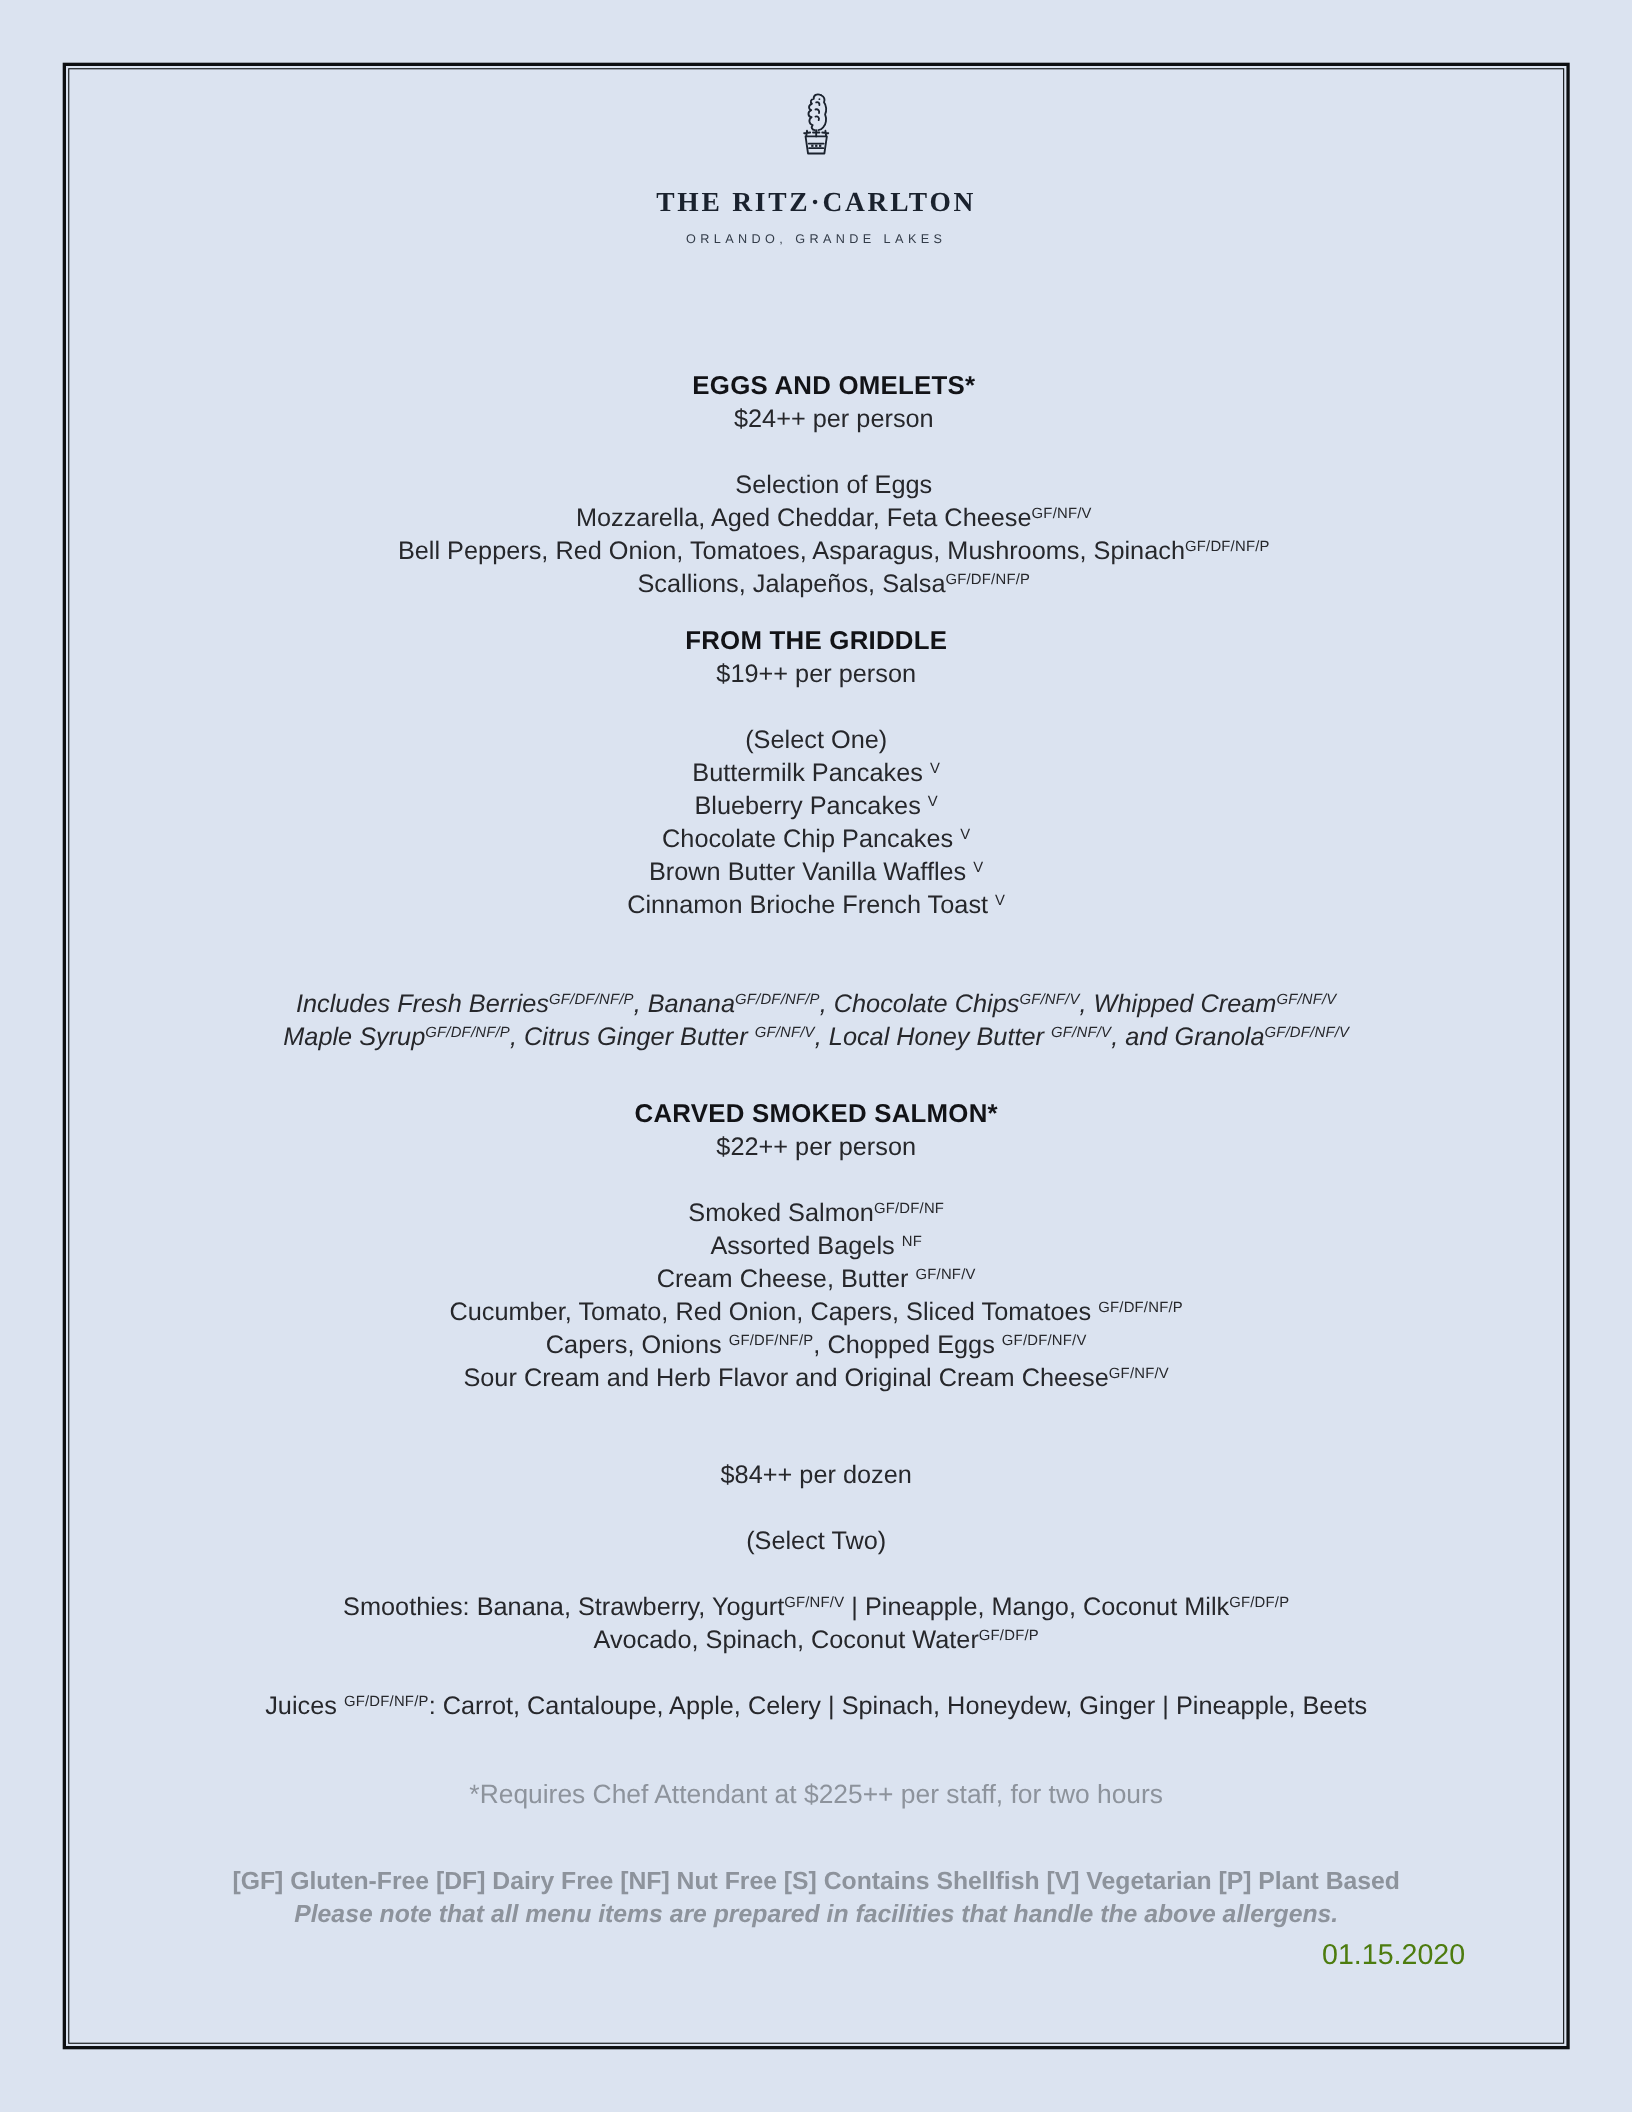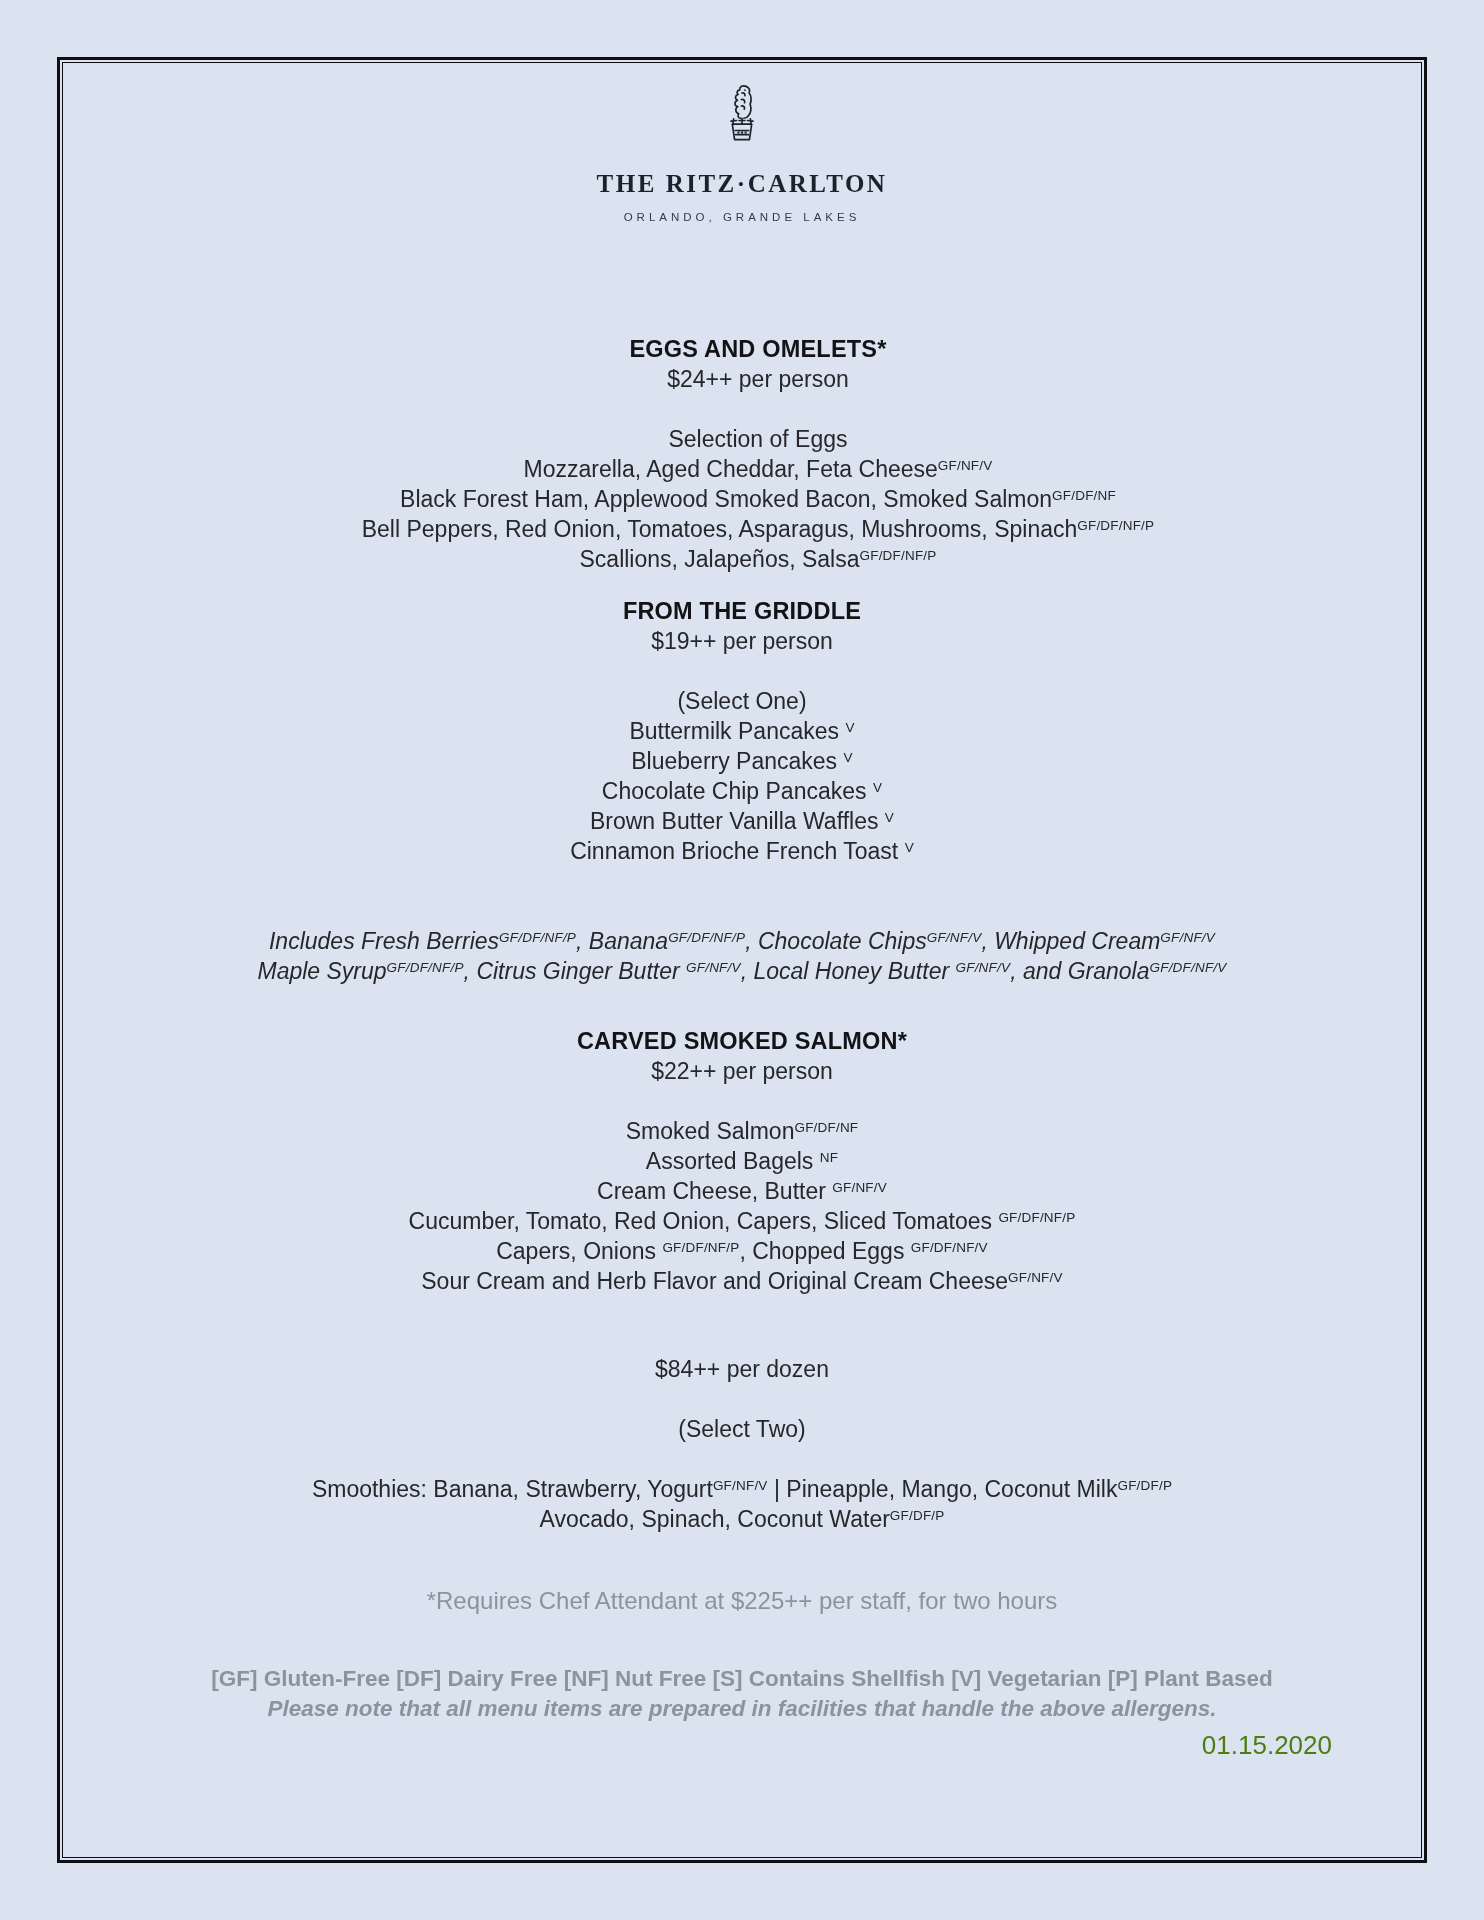--- a/index.html
+++ b/index.html
@@ -98,21 +98,20 @@
     <div class="brand-sub">ORLANDO, GRANDE LAKES</div>
   </div>
 
   <div class="menu-sections">
       <section class="menu-section sec0">
         <h2 class="sec-title">EGGS AND OMELETS*</h2>
         <div class="sec-price">$24++ per person</div>
         <div class="group">
           <div class="line"><span>Selection of Eggs</span></div>
           <div class="line"><span>Mozzarella, Aged Cheddar, Feta Cheese</span><sup class="diet">GF/NF/V</sup></div>
-          <div class="line"><span>Black Forest Ham, Applewood Smoked Bacon, Smoked Salmon</span><sup class="diet">GF/DF/NF</sup></div>
           <div class="line"><span>Bell Peppers, Red Onion, Tomatoes, Asparagus, Mushrooms, Spinach</span><sup class="diet">GF/DF/NF/P</sup></div>
           <div class="line"><span>Scallions, Jalapeños, Salsa</span><sup class="diet">GF/DF/NF/P</sup></div>
         </div>
       </section>
       <section class="menu-section sec1">
         <h2 class="sec-title">FROM THE GRIDDLE</h2>
         <div class="sec-price">$19++ per person</div>
         <div class="group">
           <div class="line"><span>(Select One)</span></div>
           <div class="line"><span>Buttermilk Pancakes </span><sup class="diet">V</sup></div>
@@ -140,20 +139,23 @@
       </section>
       <section class="menu-section sec3">
         <div class="sec-price">$84++ per dozen</div>
         <div class="group">
           <div class="line"><span>(Select Two)</span></div>
         </div>
         <div class="group">
           <div class="line"><span>Smoothies: Banana, Strawberry, Yogurt</span><sup class="diet">GF/NF/V</sup><span> | Pineapple, Mango, Coconut Milk</span><sup class="diet">GF/DF/P</sup></div>
           <div class="line"><span>Avocado, Spinach, Coconut Water</span><sup class="diet">GF/DF/P</sup></div>
         </div>
+        <div class="group">
+          <div class="line"><span>Juices </span><sup class="diet">GF/DF/NF/P</sup><span>: Carrot, Cantaloupe, Apple, Celery | Spinach, Honeydew, Ginger | Pineapple, Beets</span></div>
+        </div>
       </section>
     </div>
 
   <div class="note-attendant">*Requires Chef Attendant at $225++ per staff, for two hours</div>
   <div class="legend">[GF] Gluten-Free [DF] Dairy Free [NF] Nut Free [S] Contains Shellfish [V] Vegetarian [P] Plant Based</div>
   <div class="legend-note">Please note that all menu items are prepared in facilities that handle the above allergens.</div>
   <div class="doc-date">01.15.2020</div>
 
 </div>
 

